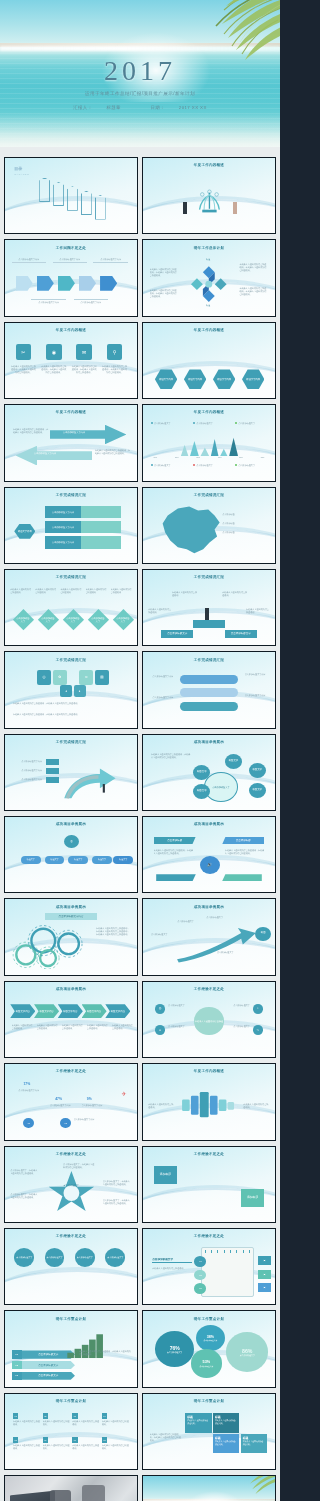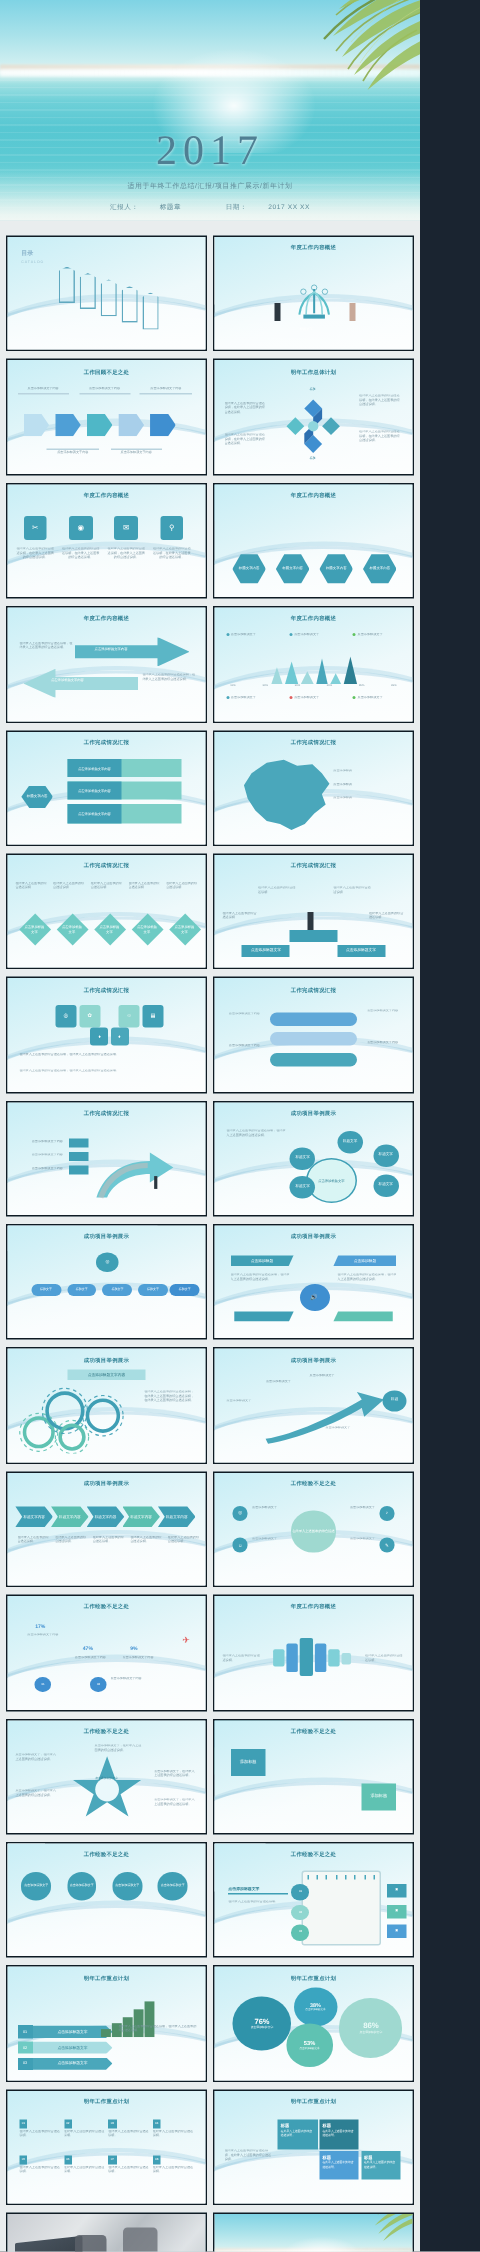--- a/index.html
+++ b/index.html
@@ -36,21 +36,21 @@
   .hero-water-sheen {
     position:absolute; left:0; right:0; top:36%; bottom:0;
     background: repeating-linear-gradient(180deg, rgba(255,255,255,.10) 0 1px, rgba(255,255,255,0) 1px 5px);
   }
   .hero-bottomhaze {
     position:absolute; left:0; right:0; bottom:0; height:34px;
     background: linear-gradient(180deg, rgba(240,248,245,0), rgba(244,249,246,.92));
   }
   .palm { position:absolute; right:-8px; top:-18px; width:150px; height:110px; }
 
-  .hero-text { position:absolute; left:0; right:0; top:57px; text-align:center;margin-top:30px; }
+  .hero-text { position:absolute; left:0; right:0; top:57px; text-align:center; }
   .hero-year {
     font-family: "Liberation Serif", "DejaVu Serif", serif;
     font-size: 28px; letter-spacing: 4px; color:#4f7f93;
     text-shadow: 0 1px 2px rgba(255,255,255,.6);
     line-height: 1;
   }
   .hero-title {
     margin-top:-6px; font-size:9px; letter-spacing:.5px; color:#41707f; font-weight:bold;
     text-shadow: 0 1px 1px rgba(255,255,255,.65);
   }

